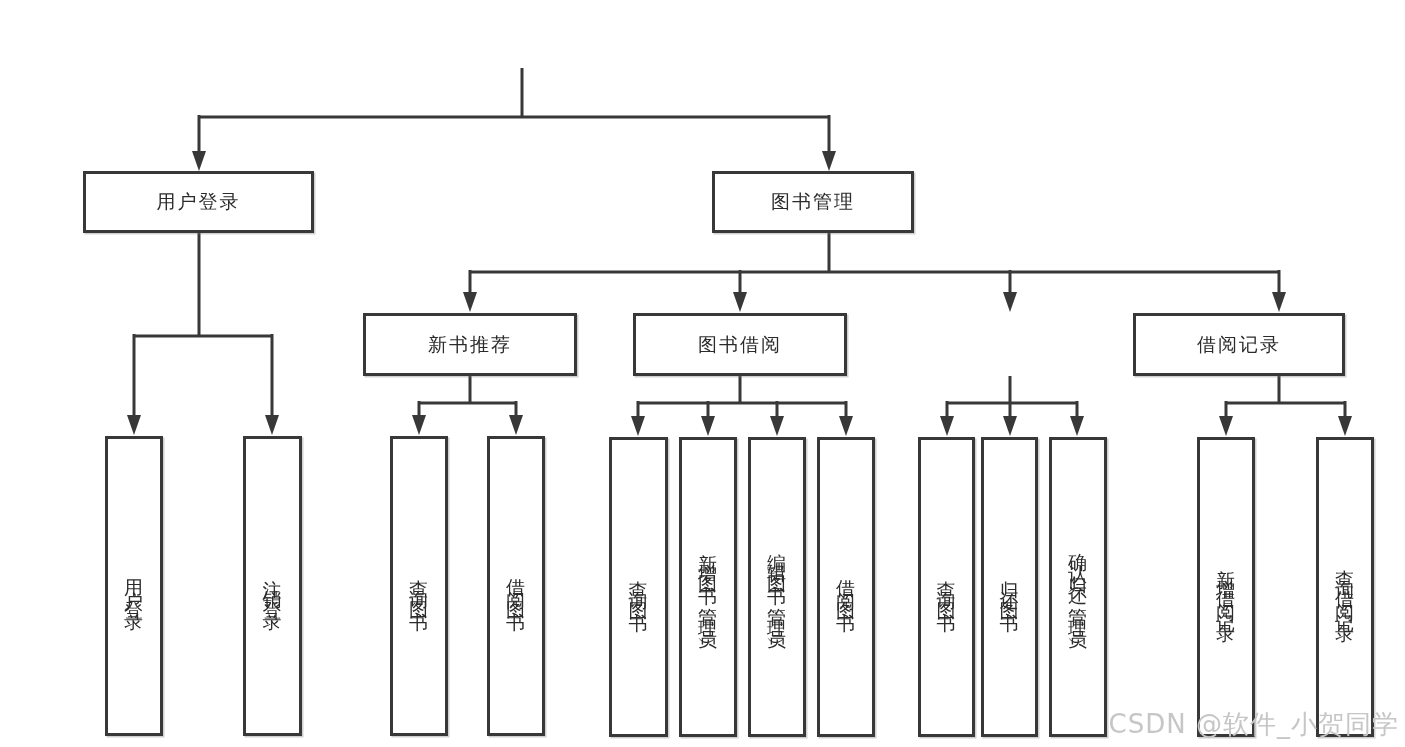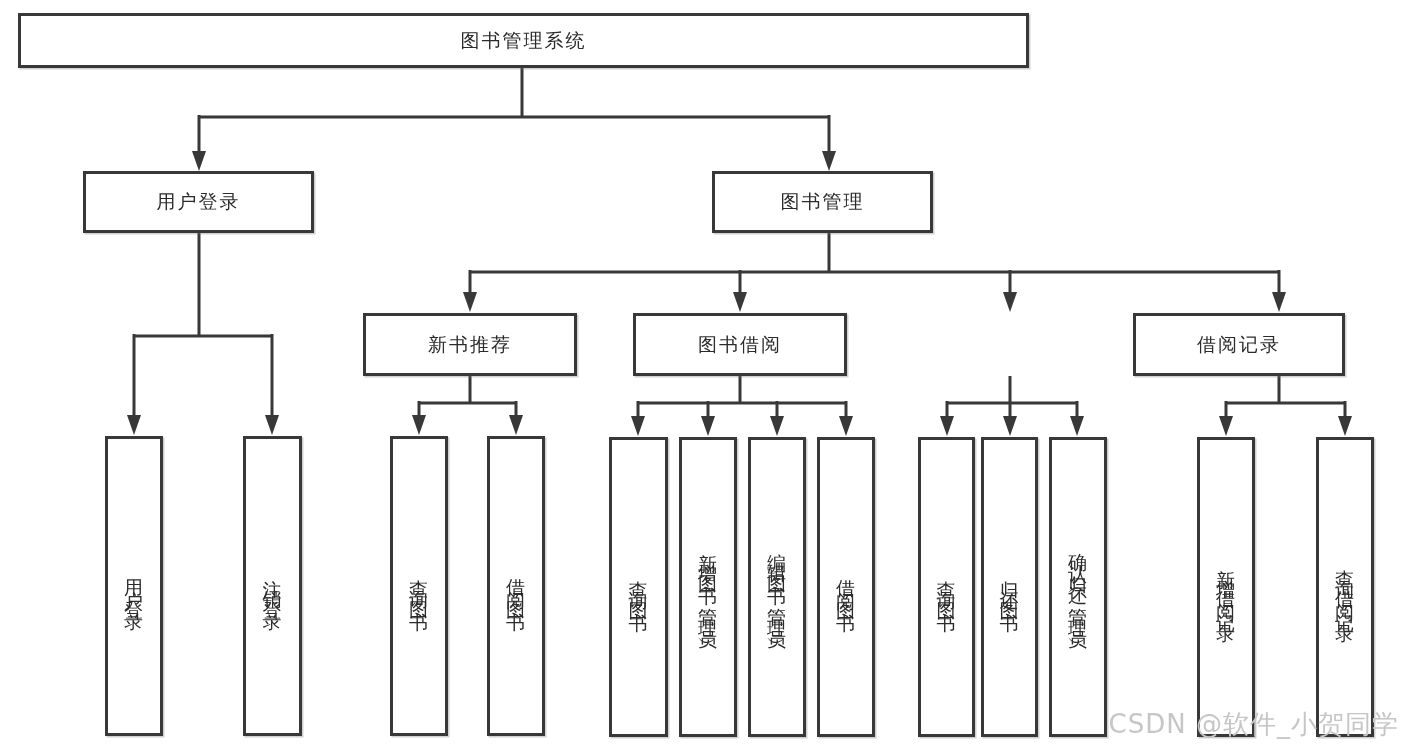--- a/index.html
+++ b/index.html
@@ -79,28 +79,25 @@
     <path d="M1010 376 V403 M947 403 H1077 M947 401 V418 M1010 401 V418 M1077 401 V418"></path>
     <polygon points="940,416 954,416 947,436"></polygon>
     <polygon points="1003,416 1017,416 1010,436"></polygon>
     <polygon points="1070,416 1084,416 1077,436"></polygon>
 
     <path d="M1279 376 V403 M1226 403 H1345 M1226 401 V418 M1345 401 V418"></path>
     <polygon points="1219,416 1233,416 1226,436"></polygon>
     <polygon points="1338,416 1352,416 1345,436"></polygon>
   </svg>
 
-  <div class="node" style="left:18px;top:13px;width:1011px;height:55px">
-    <span class="lbl">图书管理系统</span>
-  </div>
 
   <div class="node" style="left:83px;top:171px;width:231px;height:62px">
     <span class="lbl">用户登录</span>
   </div>
-  <div class="node" style="left:712px;top:171px;width:221px;height:62px">
+  <div class="node" style="left:712px;top:171px;width:202px;height:62px">
     <span class="lbl">图书管理</span>
   </div>
 
   <div class="node" style="left:633px;top:313px;width:214px;height:63px">
     <span class="lbl">图书借阅</span>
   </div>
   <div class="node" style="left:363px;top:313px;width:214px;height:63px">
     <span class="lbl">新书推荐</span>
   </div>
   <div class="node" style="left:1133px;top:313px;width:212px;height:63px">

